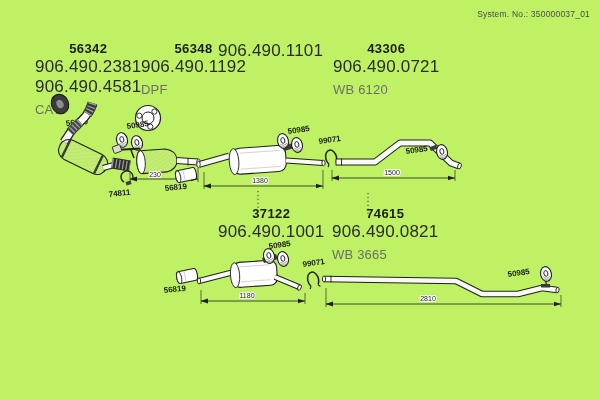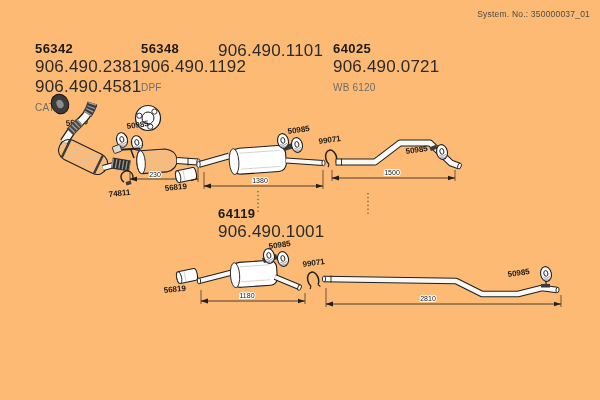--- a/index.html
+++ b/index.html
@@ -1,29 +1,29 @@
 <!DOCTYPE html>
 <html><head>
 <meta charset="utf-8">
 <style>
   html,body{margin:0;padding:0;}
   .page{
     position:relative; width:600px; height:400px;
-    background:#fdba74; overflow:hidden;
+    background:#bef264; overflow:hidden;
     font-family:"Liberation Sans", sans-serif;
     color:#1d1d1d;
   }
   .system-no{
     position:absolute; top:9px; right:10px;
     font-size:8.5px; color:#4a4a4a; letter-spacing:.2px;
   }
   .pg{ position:absolute; line-height:1.18; }
-  .pg-num{ font-size:13px; font-weight:700; color:#1b1b1b; letter-spacing:.4px; margin-bottom:1px;}
+  .pg-num{ font-size:13px; font-weight:700; color:#1b1b1b; letter-spacing:.4px; margin-bottom:1px;text-align:center;}
   .pg-ref{ font-size:17px; color:#2b2b2b; letter-spacing:.2px;}
-  .pg-note{ font-size:10px; color:#6d6d68; margin-top:5px; letter-spacing:.2px;}
+  .pg-note{ font-size:13px; color:#6d6d68; margin-top:5px; letter-spacing:.2px;}
   svg.art{ position:absolute; left:0; top:0; }
   .callout{ font-size:8px; font-weight:700; fill:#181818; }
   .dimlbl{ font-size:7px; font-weight:400; fill:#202020;
            paint-order:stroke; stroke:#fdfdfb; stroke-width:2px; }
   .dim{ stroke:#1f1f1f; stroke-width:.8; fill:none; }
   .ext{ stroke:#1f1f1f; stroke-width:.65; fill:none; }
   .po{ stroke:#1f1f1f; fill:none; stroke-linejoin:round; }
   .pi{ stroke:#f8f8f5; fill:none; stroke-linejoin:round; }
   .oln{ stroke:#1f1f1f; fill:#ffffff; }
   .leader{ stroke:#3f3f3f; stroke-width:1; stroke-dasharray:1.3 2.6; fill:none;}
@@ -43,27 +43,32 @@
   </div>
   <div class="pg" style="left:141px;top:41px">
     <div class="pg-num">56348</div>
     <div class="pg-ref">906.490.1192</div>
     <div class="pg-note">DPF</div>
   </div>
   <div class="pg" style="left:218px;top:41px">
     <div class="pg-ref">906.490.1101</div>
   </div>
   <div class="pg" style="left:333px;top:41px">
-    <div class="pg-num">64025</div>
+    <div class="pg-num">43306</div>
     <div class="pg-ref">906.490.0721</div>
     <div class="pg-note">WB 6120</div>
   </div>
   <div class="pg" style="left:218px;top:206px">
-    <div class="pg-num">64119</div>
+    <div class="pg-num">37122</div>
     <div class="pg-ref">906.490.1001</div>
+  </div>
+  <div class="pg" style="left:332px;top:206px">
+    <div class="pg-num">74615</div>
+    <div class="pg-ref">906.490.0821</div>
+    <div class="pg-note">WB 3665</div>
   </div>
 
   <svg class="art" width="600" height="400" viewBox="0 0 600 400">
     <defs>
       <pattern id="hatch" width="3.5" height="3.5" patternUnits="userSpaceOnUse" patternTransform="rotate(60)">
         <line x1="0" y1="0" x2="0" y2="3.5" stroke="#c6c6bf" stroke-width="1"></line>
       </pattern>
       <marker id="da-s" markerWidth="9" markerHeight="6" refX="1" refY="3" orient="auto" markerUnits="userSpaceOnUse">
         <path d="M8,0.6 L0.5,3 L8,5.4 Z" fill="#1f1f1f"></path>
       </marker>

